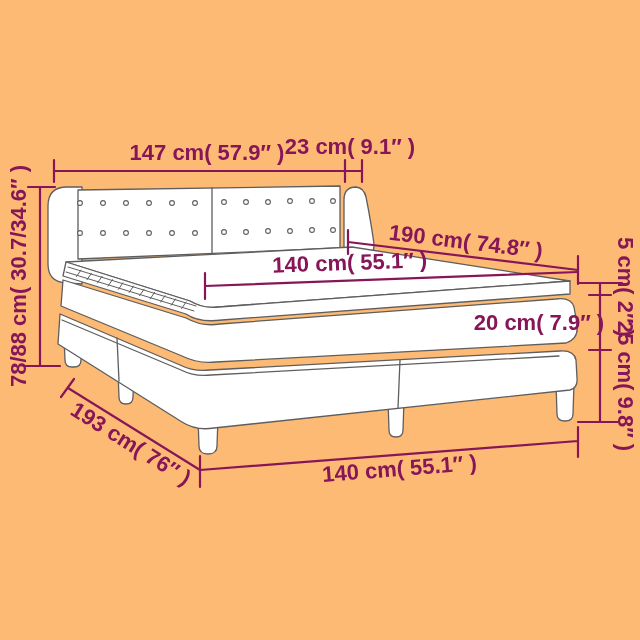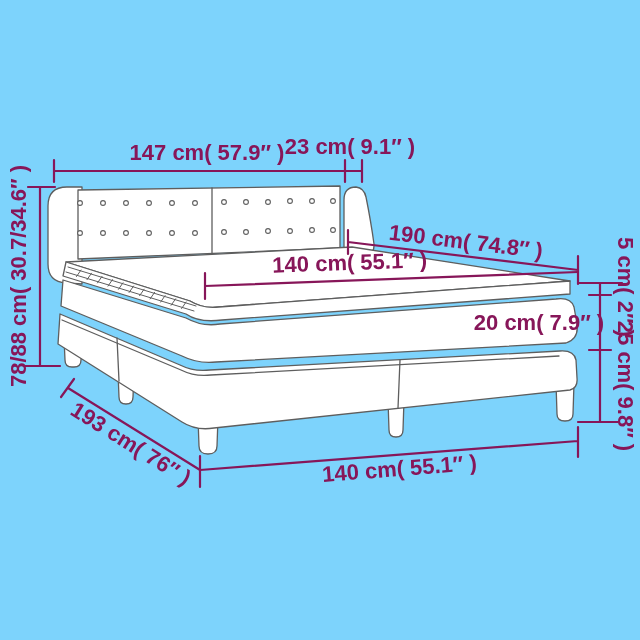--- a/index.html
+++ b/index.html
@@ -1,16 +1,16 @@
 <!DOCTYPE html>
 <html><head>
 <meta charset="utf-8">
 <style>
   html,body{margin:0;padding:0;background:#ffffff;}
-  .stage{width:640px;height:640px;position:relative;background:#7dd3fc;overflow:hidden;}
+  .stage{width:640px;height:640px;position:relative;background:#fdba74;overflow:hidden;}
   svg{display:block;}
   text{font-family:"Liberation Sans","DejaVu Sans",sans-serif;font-weight:bold;font-size:22px;}
 </style>
 </head>
 <body>
 
 <div class="stage">
 <svg width="640" height="640" viewBox="0 0 640 640" xmlns="http://www.w3.org/2000/svg">
 
   <g stroke-width="1.3" stroke-linejoin="round" stroke-linecap="round" stroke="#5e5e5e">

